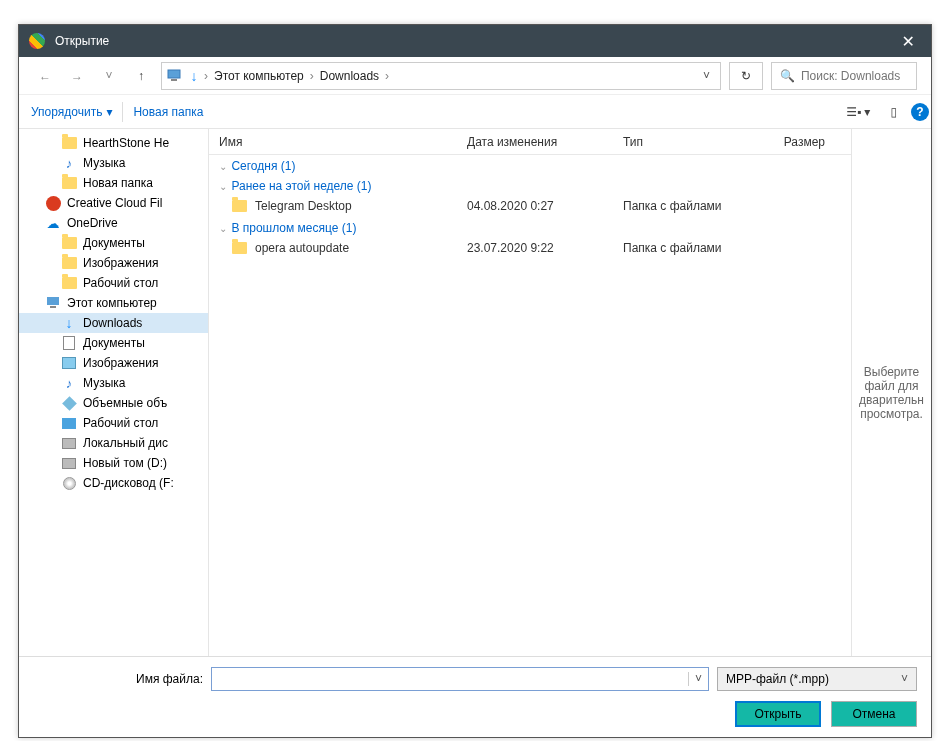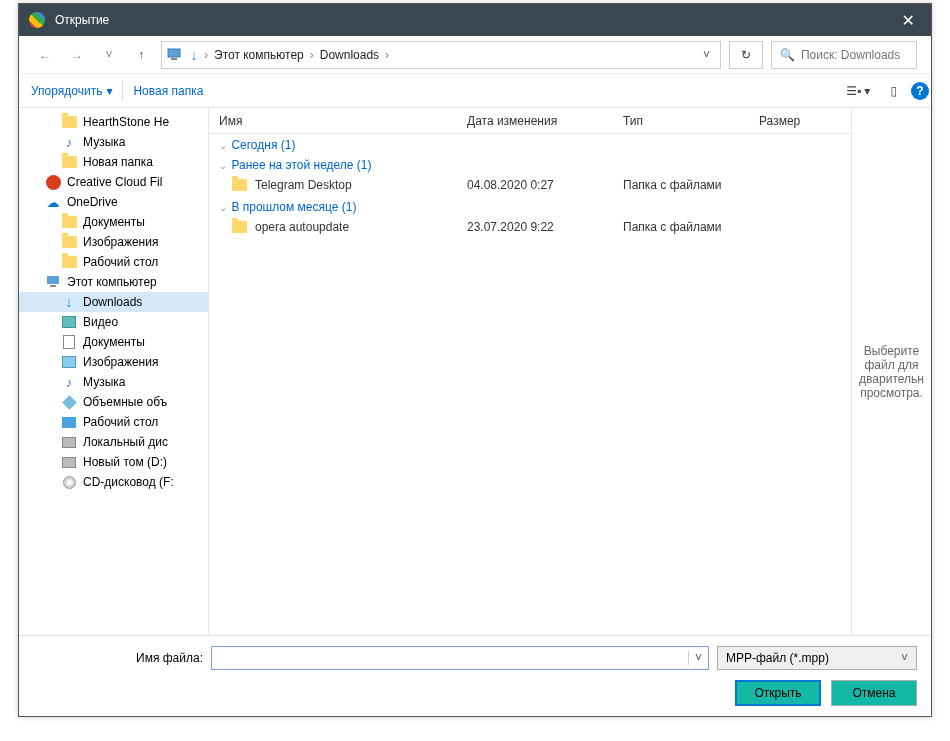--- a/index.html
+++ b/index.html
@@ -1,18 +1,18 @@
 <!DOCTYPE html>
 <html><head>
 <meta charset="utf-8">
 <style>
 * { box-sizing: border-box; margin: 0; padding: 0; font-family: "Segoe UI", Tahoma, sans-serif; }
 body { background: #fff; width: 950px; height: 741px; overflow: hidden; }
 
-.window { width: 914px; height: 714px; margin: 3px 18px; border: 1px solid #555; background: #fff; display: flex; flex-direction: column; box-shadow: 0 0 6px rgba(0,0,0,0.2);}
+.window { width: 914px; height: 714px; margin: 24px 18px; border: 1px solid #555; background: #fff; display: flex; flex-direction: column; box-shadow: 0 0 6px rgba(0,0,0,0.2);}
 
 .titlebar { height: 32px; background: #3a4750; color: #fff; display: flex; align-items: center; padding: 0 10px; font-size: 12px; }
 .titlebar .icon { width: 16px; height: 16px; margin-right: 10px; border-radius: 50%; background: linear-gradient(45deg,#ea4335 0 25%, #fbbc05 25% 50%, #34a853 50% 75%, #4285f4 75%); }
 .titlebar .close { margin-left: auto; font-size: 16px; color: #fff; padding: 0 6px; cursor: pointer;}
 
 .addrbar { height: 38px; display: flex; align-items: center; padding: 0 14px; gap: 8px; border-bottom: 1px solid #eee; font-size: 12px;}
 .navbtn { width: 24px; height: 24px; display:flex; align-items:center; justify-content:center; color: #888; cursor:pointer;}
 .navbtn.enabled { color: #333; }
 .breadcrumb { flex: 0 0 560px; height: 28px; border: 1px solid #ccc; display: flex; align-items: center; padding: 0 4px; background: #fff;}
 .breadcrumb .mon { width:16px;height:16px; position:relative; margin-right:4px;}
@@ -39,21 +39,21 @@
 .tnode.l2 { padding-left:42px;}
 .tnode.sel { background:#d5e8f7;}
 .tic { width:16px; height:16px; display:flex; align-items:center; justify-content:center; flex-shrink:0;}
 .folder-ico { width:15px; height:12px; background:#ffd86b; border-radius:1px; position:relative;}
 .folder-ico:before{content:"";position:absolute;top:-3px;left:0;width:6px;height:3px;background:#ffd86b;border-radius:1px 1px 0 0;}
 
 .list { flex:1; display:flex; overflow:hidden;}
 .listmain { flex:1; overflow:hidden;}
 .listhead { height:26px; display:flex; align-items:center; font-size:12px; color:#333; border-bottom:1px solid #e8e8e8;}
 .listhead .col { padding-left:10px;}
-.col.name{flex:0 0 248px;} .col.date{flex:0 0 156px;} .col.type{flex:0 0 136px;} .col.size{flex:1; text-align:left; padding-right:26px;}
+.col.name{flex:0 0 248px;} .col.date{flex:0 0 156px;} .col.type{flex:0 0 136px;} .col.size{flex:1; text-align:right; padding-right:26px;}
 
 .group { padding:4px 0 2px 10px; font-size:12px; color:#0066cc; display:flex; align-items:center; gap:4px;}
 .group .ch { color:#999; font-size:10px;}
 .row { height:22px; display:flex; align-items:center; font-size:12px; color:#333;}
 .row .cell{padding-left:10px;}
 .row .cell.name{flex:0 0 248px; display:flex; align-items:center; gap:8px; padding-left:22px;}
 .row .cell.date{flex:0 0 156px;} .row .cell.type{flex:0 0 136px;} .row .cell.size{flex:1; text-align:right; padding-right:26px;}
 .file-ico{width:14px;height:16px;background:#fff;border:1px solid #999;position:relative;}
 .file-ico:before{content:"";position:absolute;top:-1px;right:-1px;width:5px;height:5px;background:#fff;border-left:1px solid #999;border-bottom:1px solid #999;}
 
@@ -186,26 +186,20 @@
           <span>Этот компьютер</span>
         </div>
         <div class="tnode l2 sel">
           <span class="tic">
             <span style="color:#1e90ff;font-size:14px;">↓</span>
           </span>
           <span>Downloads</span>
         </div>
         <div class="tnode l2">
           <span class="tic">
-            <span style="width:14px;height:12px;background:#6bb;display:inline-block;border:1px solid #399;"></span>
-          </span>
-          <span>Видео</span>
-        </div>
-        <div class="tnode l2">
-          <span class="tic">
             <span style="width:12px;height:14px;background:#fff;border:1px solid #888;display:inline-block;"></span>
           </span>
           <span>Документы</span>
         </div>
         <div class="tnode l2">
           <span class="tic">
             <span style="width:14px;height:12px;background:#8ce;display:inline-block;border:1px solid #59b;"></span>
           </span>
           <span>Изображения</span>
         </div>

